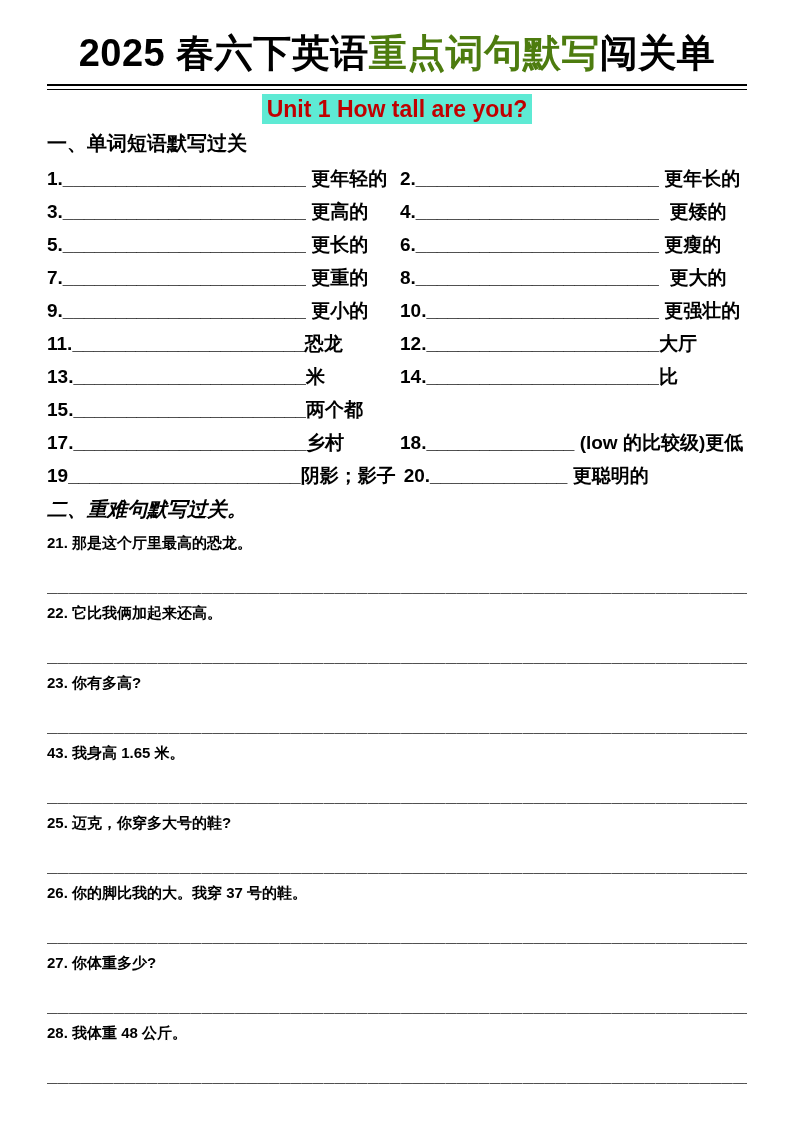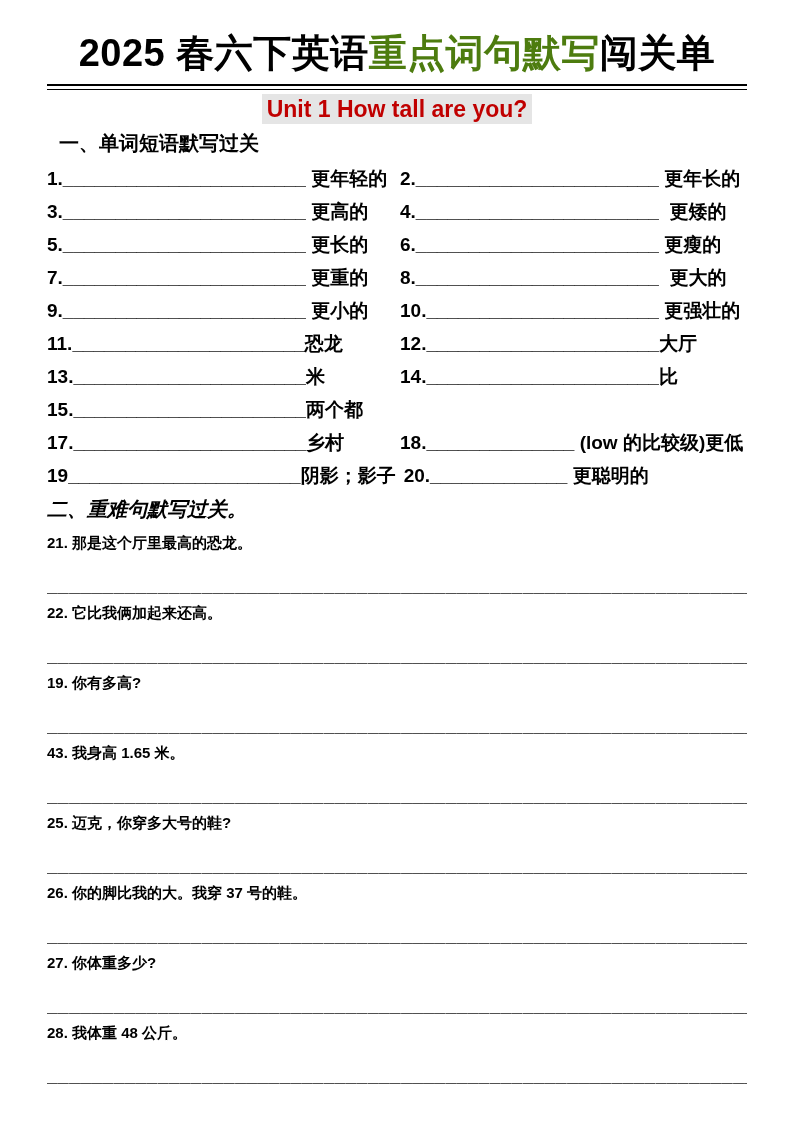--- a/index.html
+++ b/index.html
@@ -19,25 +19,25 @@
   .title .red { color: #4d7c0f; }
 
   .double-rule {
     height: 3px; margin: 2px 0 4px;
     border-top: 2px solid #000;
     border-bottom: 1px solid #000;
   }
 
   .unit-row { text-align: center; margin: 2px 0 6px; }
   .unit {
-    display: inline-block; background: #e5e5e5; color: #c00000;
+    display: inline-block; background: #5eead4; color: #c00000;
     font-size: 23px; line-height: 30px; padding: 0 5px;
   }
 
-  .sec-header { font-size: 20px; line-height: 26px; margin: 2px 12px 6px; }
+  .sec-header { font-size: 20px; line-height: 26px; margin: 2px 0 6px; }
   .sec-header.second { margin: 4px 0 8px; font-style: italic; }
 
   .word-grid { }
   .word-row { display: flex; height: 33px; align-items: center; font-size: 19px; }
   .word-item { white-space: pre; overflow: hidden; }
   .cell1 { width: 353px; flex: none; }
   .cell2 { flex: 1; }
   .word-row.row-tight .cell1 { width: auto; max-width: 353px; margin-right: 8px; }
 
   .sentence-block { }
@@ -124,21 +124,21 @@
       <div class="sentence">21. 那是这个厅里最高的恐龙。</div>
       <div class="answer-line">__________________________________________________________________________________________</div>
     </div>
 
     <div class="sentence-block">
       <div class="sentence">22. 它比我俩加起来还高。</div>
       <div class="answer-line">__________________________________________________________________________________________</div>
     </div>
 
     <div class="sentence-block">
-      <div class="sentence">19. 你有多高?</div>
+      <div class="sentence">23. 你有多高?</div>
       <div class="answer-line">__________________________________________________________________________________________</div>
     </div>
 
     <div class="sentence-block">
       <div class="sentence">43. 我身高 1.65 米。</div>
       <div class="answer-line">__________________________________________________________________________________________</div>
     </div>
 
     <div class="sentence-block">
       <div class="sentence">25. 迈克，你穿多大号的鞋?</div>

